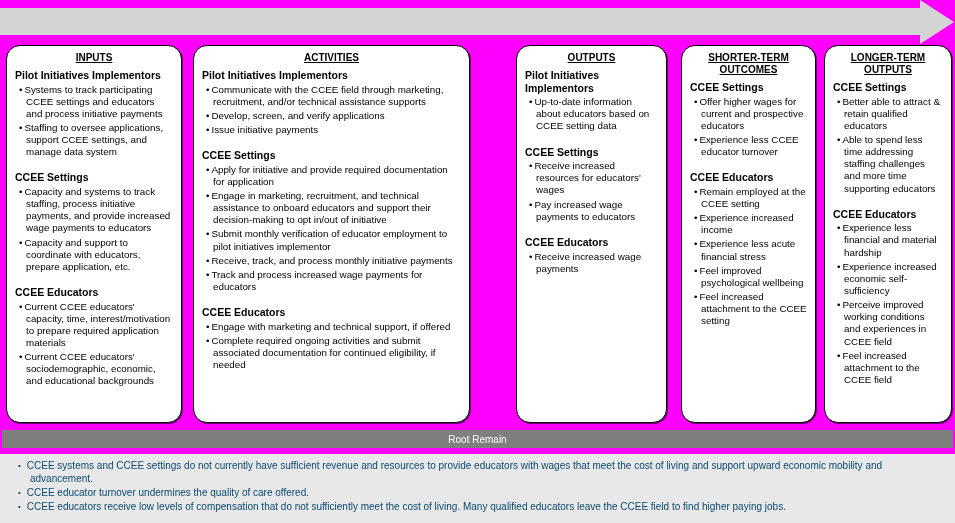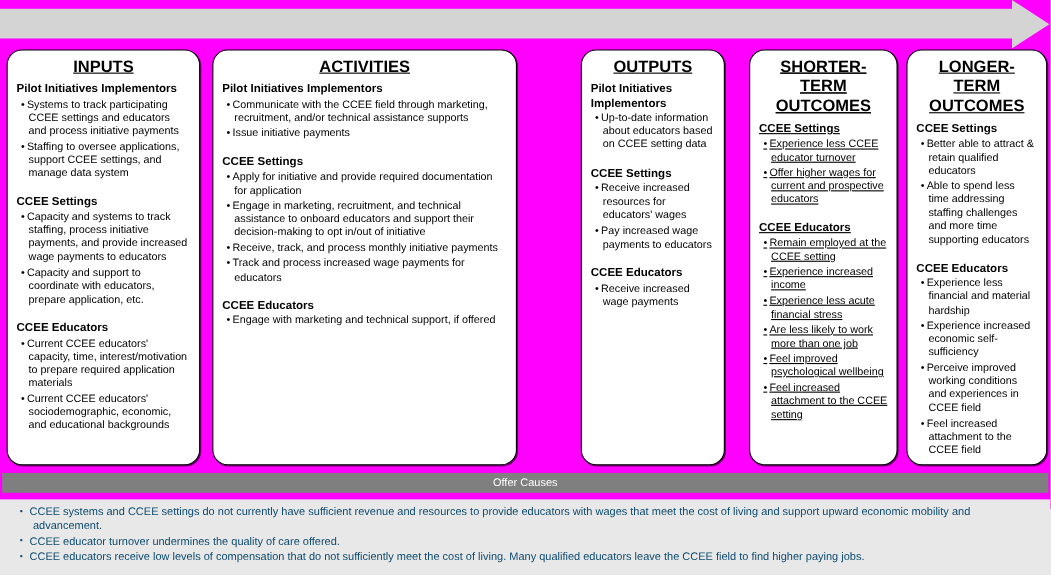--- a/index.html
+++ b/index.html
@@ -38,29 +38,29 @@
     background: #FFFFFF;
     border: 1.6px solid #000000;
     border-radius: 14px;
     box-shadow: 1px 1px 0 rgba(0,0,0,0.55);
     padding: 6px 8px 6px 8px;
     overflow: hidden;
     color: #000;
   }
   .col-inputs       { left: 6px;   width: 176px; }
   .col-activities   { left: 193px; width: 277px; }
-  .col-outputs      { left: 528px; width: 131px; }
-  .col-shorter_term { left: 681px; width: 135px; text-decoration: underline; }
+  .col-outputs      { left: 516px; width: 151px; }
+  .col-shorter_term { left: 681px; width: 135px; }
   .col-longer_term  { left: 824px; width: 128px; }
 
   .box-title {
     text-align: center;
     font-weight: bold;
     text-decoration: underline;
-    font-size: 15px;
+    font-size: 10px;
     line-height: 1.2;
     margin-bottom: 5px;
   }
   .sec-heading {
     font-weight: bold;
     font-size: 10.5px;
     line-height: 1.2;
     margin-top: 3px;
     margin-bottom: 2px;
   }
@@ -122,67 +122,69 @@
         <div class="bullet"><span class="dot">•</span>Capacity and systems to track staffing, process initiative payments, and provide increased wage payments to educators</div>
         <div class="bullet"><span class="dot">•</span>Capacity and support to coordinate with educators, prepare application, etc.</div>
         <div class="sec-heading sec-gap">CCEE Educators</div>
         <div class="bullet"><span class="dot">•</span>Current CCEE educators' capacity, time, interest/motivation to prepare required application materials</div>
         <div class="bullet"><span class="dot">•</span>Current CCEE educators' sociodemographic, economic, and educational backgrounds</div>
       </div>
       <div class="box col-activities">
         <div class="box-title">ACTIVITIES</div>
         <div class="sec-heading">Pilot Initiatives Implementors</div>
         <div class="bullet"><span class="dot">•</span>Communicate with the CCEE field through marketing, recruitment, and/or technical assistance supports</div>
+        <div class="bullet"><span class="dot">•</span>Develop, screen, and verify applications</div>
         <div class="bullet"><span class="dot">•</span>Issue initiative payments</div>
         <div class="sec-heading sec-gap">CCEE Settings</div>
         <div class="bullet"><span class="dot">•</span>Apply for initiative and provide required documentation for application</div>
         <div class="bullet"><span class="dot">•</span>Engage in marketing, recruitment, and technical assistance to onboard educators and support their decision-making to opt in/out of initiative</div>
+        <div class="bullet"><span class="dot">•</span>Submit monthly verification of educator employment to pilot initiatives implementor</div>
         <div class="bullet"><span class="dot">•</span>Receive, track, and process monthly initiative payments</div>
         <div class="bullet"><span class="dot">•</span>Track and process increased wage payments for educators</div>
         <div class="sec-heading sec-gap">CCEE Educators</div>
         <div class="bullet"><span class="dot">•</span>Engage with marketing and technical support, if offered</div>
+        <div class="bullet"><span class="dot">•</span>Complete required ongoing activities and submit associated documentation for continued eligibility, if needed</div>
       </div>
       <div class="box col-outputs">
         <div class="box-title">OUTPUTS</div>
         <div class="sec-heading">Pilot Initiatives Implementors</div>
         <div class="bullet"><span class="dot">•</span>Up-to-date information about educators based on CCEE setting data</div>
         <div class="sec-heading sec-gap">CCEE Settings</div>
         <div class="bullet"><span class="dot">•</span>Receive increased resources for educators' wages</div>
         <div class="bullet"><span class="dot">•</span>Pay increased wage payments to educators</div>
         <div class="sec-heading sec-gap">CCEE Educators</div>
         <div class="bullet"><span class="dot">•</span>Receive increased wage payments</div>
       </div>
       <div class="box col-shorter_term">
         <div class="box-title">SHORTER-TERM OUTCOMES</div>
         <div class="sec-heading">CCEE Settings</div>
+        <div class="bullet"><span class="dot">•</span>Offer higher wages for current and prospective educators</div>
         <div class="bullet"><span class="dot">•</span>Experience less CCEE educator turnover</div>
-        <div class="bullet"><span class="dot">•</span>Offer higher wages for current and prospective educators</div>
         <div class="sec-heading sec-gap">CCEE Educators</div>
         <div class="bullet"><span class="dot">•</span>Remain employed at the CCEE setting</div>
         <div class="bullet"><span class="dot">•</span>Experience increased income</div>
         <div class="bullet"><span class="dot">•</span>Experience less acute financial stress</div>
-        <div class="bullet"><span class="dot">•</span>Are less likely to work more than one job</div>
         <div class="bullet"><span class="dot">•</span>Feel improved psychological wellbeing</div>
         <div class="bullet"><span class="dot">•</span>Feel increased attachment to the CCEE setting</div>
       </div>
       <div class="box col-longer_term">
-        <div class="box-title">LONGER-TERM OUTCOMES</div>
+        <div class="box-title">LONGER-TERM OUTPUTS</div>
         <div class="sec-heading">CCEE Settings</div>
         <div class="bullet"><span class="dot">•</span>Better able to attract &amp; retain qualified educators</div>
         <div class="bullet"><span class="dot">•</span>Able to spend less time addressing staffing challenges and more time supporting educators</div>
         <div class="sec-heading sec-gap">CCEE Educators</div>
         <div class="bullet"><span class="dot">•</span>Experience less financial and material hardship</div>
         <div class="bullet"><span class="dot">•</span>Experience increased economic self-sufficiency</div>
         <div class="bullet"><span class="dot">•</span>Perceive improved working conditions and experiences in CCEE field</div>
         <div class="bullet"><span class="dot">•</span>Feel increased attachment to the CCEE field</div>
       </div>
     </div>
 
   <div class="root-bar">
-    <span>Offer Causes</span>
+    <span>Root Remain</span>
   </div>
 
   <div class="bottom-panel">
       <div class="bottom-bullet"><span class="dot">•</span>CCEE systems and CCEE settings do not currently have sufficient revenue and resources to provide educators with wages that meet the cost of living and support upward economic mobility and advancement.</div>
       <div class="bottom-bullet"><span class="dot">•</span>CCEE educator turnover undermines the quality of care offered.</div>
       <div class="bottom-bullet"><span class="dot">•</span>CCEE educators receive low levels of compensation that do not sufficiently meet the cost of living. Many qualified educators leave the CCEE field to find higher paying jobs.</div>
     </div>
 </div>
 
 </body></html>

